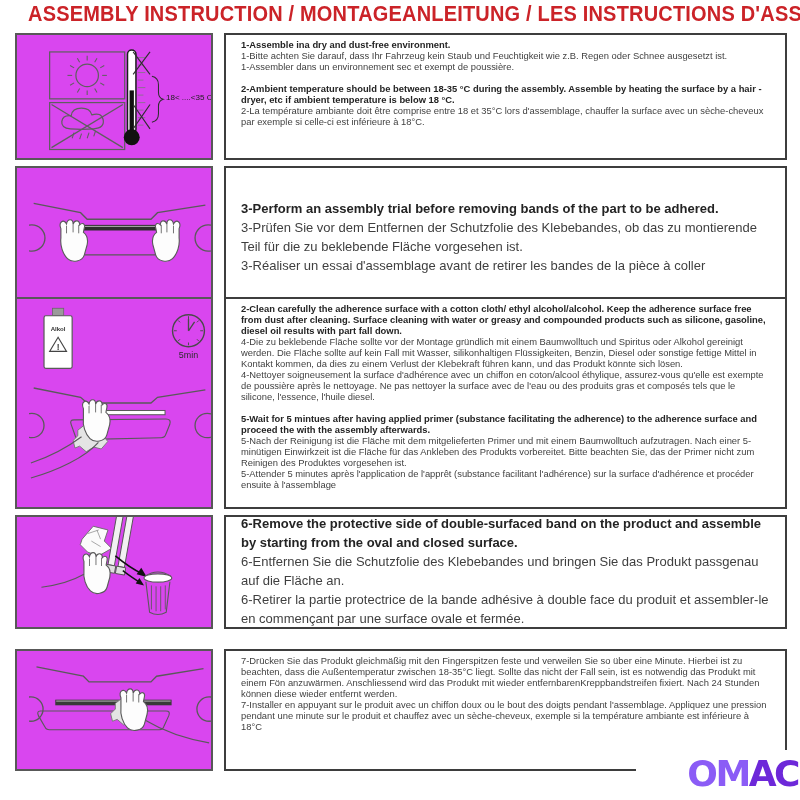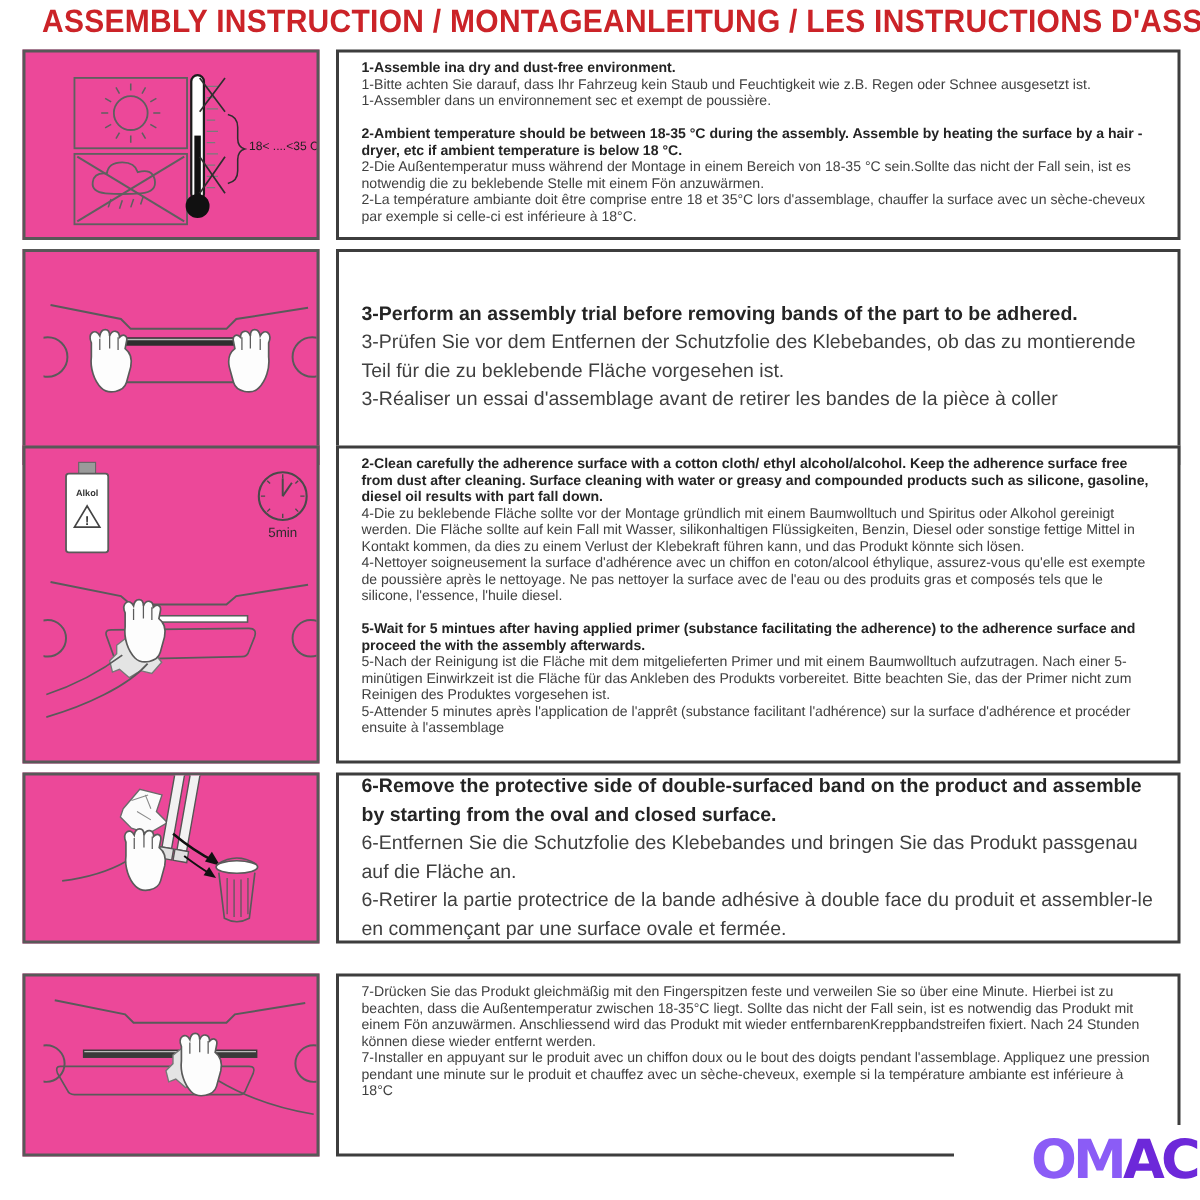--- a/index.html
+++ b/index.html
@@ -9,21 +9,21 @@
   }
   .title {
     position:absolute; top:2px; left:0; width:800px; margin:0;
     text-align:center; font-size:21.5px; font-weight:800;
     color:#cb2328; transform:scaleX(0.93); transform-origin:center;
     letter-spacing:0.2px; white-space:nowrap;
   }
   .row { position:absolute; left:0; width:800px; }
   .illus {
     position:absolute; left:15px; width:198px; top:0; bottom:0;
-    border:2px solid #585858; background:#ec4899; box-sizing:border-box;padding-left:12px;
+    border:2px solid #585858; background:#d946ef; box-sizing:border-box;padding-left:12px;
   }
   .illus svg { display:block; width:100%; height:100%; }
   .textbox {
     position:absolute; left:224px; width:563px; top:0; bottom:0;
     border:2px solid #3d3d3d; background:#fff; box-sizing:border-box;
     padding:4px 15px; color:#3f3f3f;
   }
   .textbox.center-v { display:flex; flex-direction:column; justify-content:center; }
   .textbox p { margin:0; }
   .en { font-weight:bold; color:#242424; }
@@ -114,21 +114,20 @@
       </svg>
     </div>
     <div class="textbox sm">
       <div class="item">
         <p class="en">1-Assemble ina dry and dust-free environment.</p>
         <p class="de">1-Bitte achten Sie darauf, dass Ihr Fahrzeug kein Staub und Feuchtigkeit wie z.B. Regen oder Schnee ausgesetzt ist.</p>
         <p class="fr">1-Assembler dans un environnement sec et exempt de poussière.</p>
       </div>
       <div class="item">
         <p class="en">2-Ambient temperature should be between 18-35 °C  during the assembly. Assemble by heating the surface by a hair -dryer, etc if ambient temperature is below 18 °C.</p>
-        <p class="de">2-Die Außentemperatur muss während der Montage in einem Bereich von 18-35 °C  sein.Sollte das nicht der Fall sein, ist es notwendig die zu beklebende Stelle mit einem Fön anzuwärmen.</p>
         <p class="fr">2-La température ambiante doit être comprise entre 18 et 35°C lors d'assemblage, chauffer la surface avec un sèche-cheveux par exemple si celle-ci est inférieure à 18°C.</p>
       </div>
     </div>
   </section>
 
   <section class="row" style="top:166px;height:144px;">
     <div class="illus">
       <svg viewBox="0 0 194 120">
         <g stroke="#5a5a5a" fill="none" stroke-width="1.4">
           <path d="M5,23 L55,33 L62,40 L130,40 L137,33 L188,25"></path>

